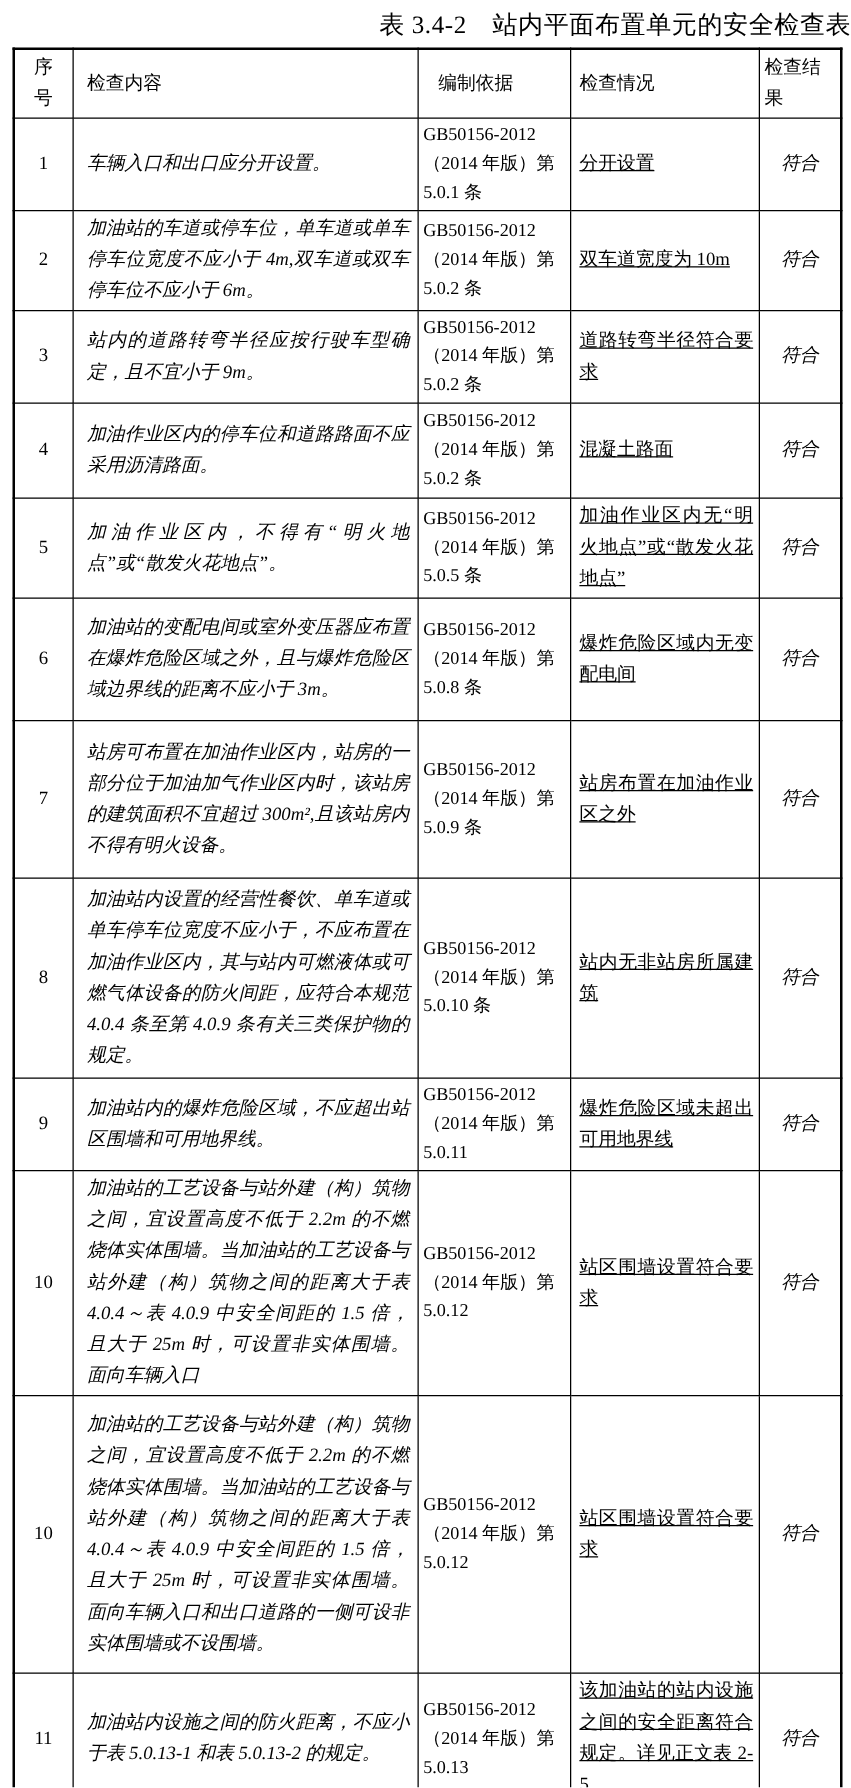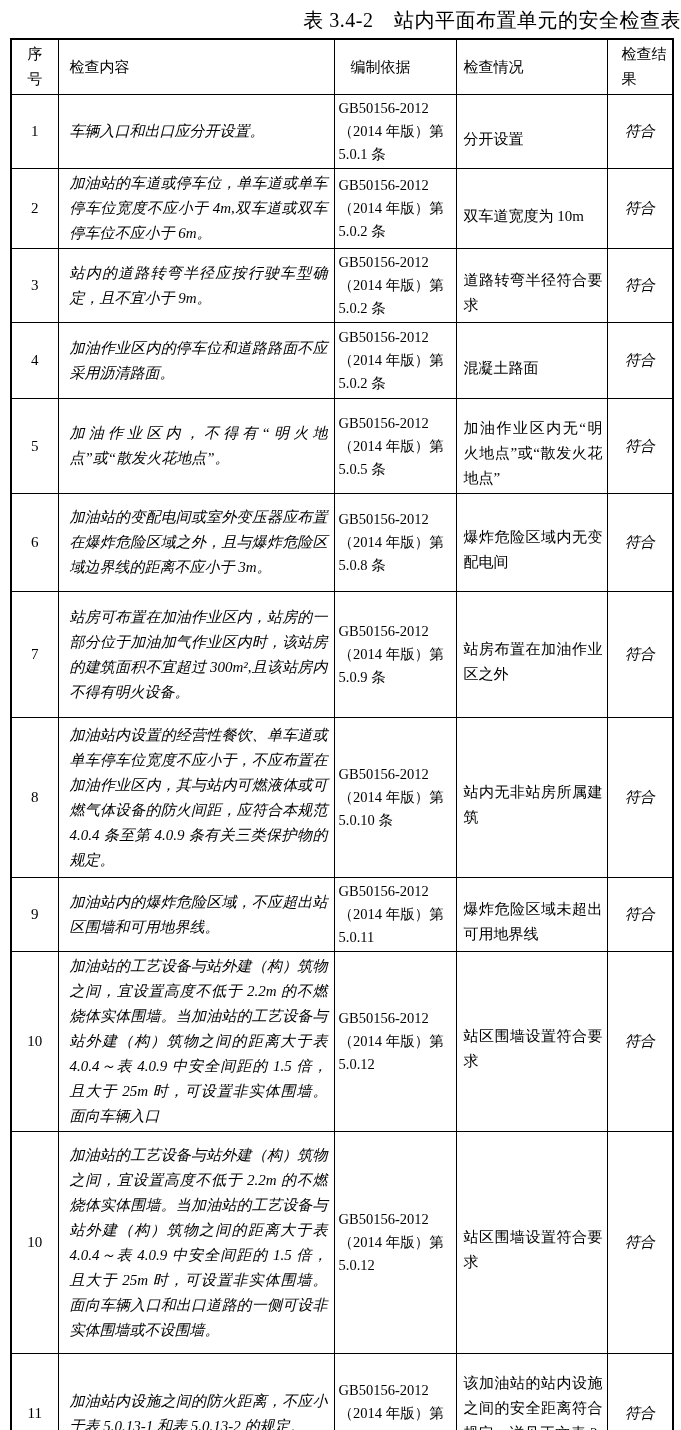--- a/index.html
+++ b/index.html
@@ -41,43 +41,44 @@
   .check-table th {
     text-align: left;
     padding: 2px 4px;
     line-height: 25px;
   }
   th.h-no { text-align: center; }
   th.h-no .stack { display: inline-block; width: 1.1em; text-align: center; }
   th.h-content { padding-left: 11px; }
   th.h-basis { padding-left: 16px; }
   th.h-situation { padding-left: 7px; }
-  th.h-result { padding-left: 14px; }
+  th.h-result { padding-left: 4px; }
   
   td.c-no {
     text-align: center;
     padding: 2px;
     line-height: 25px;
   }
   td.c-content {
     text-align: justify;
     padding: 2px 6px 2px 11px;
     line-height: 25px;
     font-style: italic;
   }
   td.c-basis {
     text-align: left;
     padding: 2px 3px 2px 4px;
     line-height: 23px;
     font-size: 14.5px;
   }
   td.c-situation {
     text-align: justify;
-    padding: 17px 4px 2px 7px;
+    padding: 2px 4px 2px 7px;
     line-height: 25px;
+    text-decoration: underline;
   }
   td.c-result {
     text-align: center;
     padding: 2px;
     line-height: 25px;
     font-style: italic;
   }
 </style>
 </head>
 <body>

